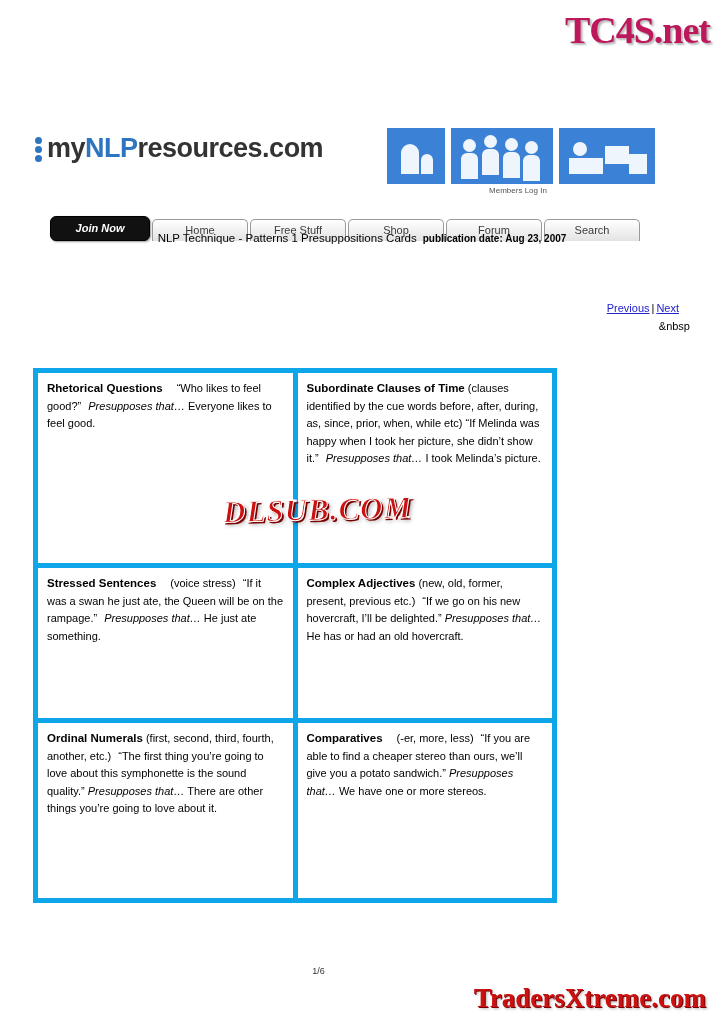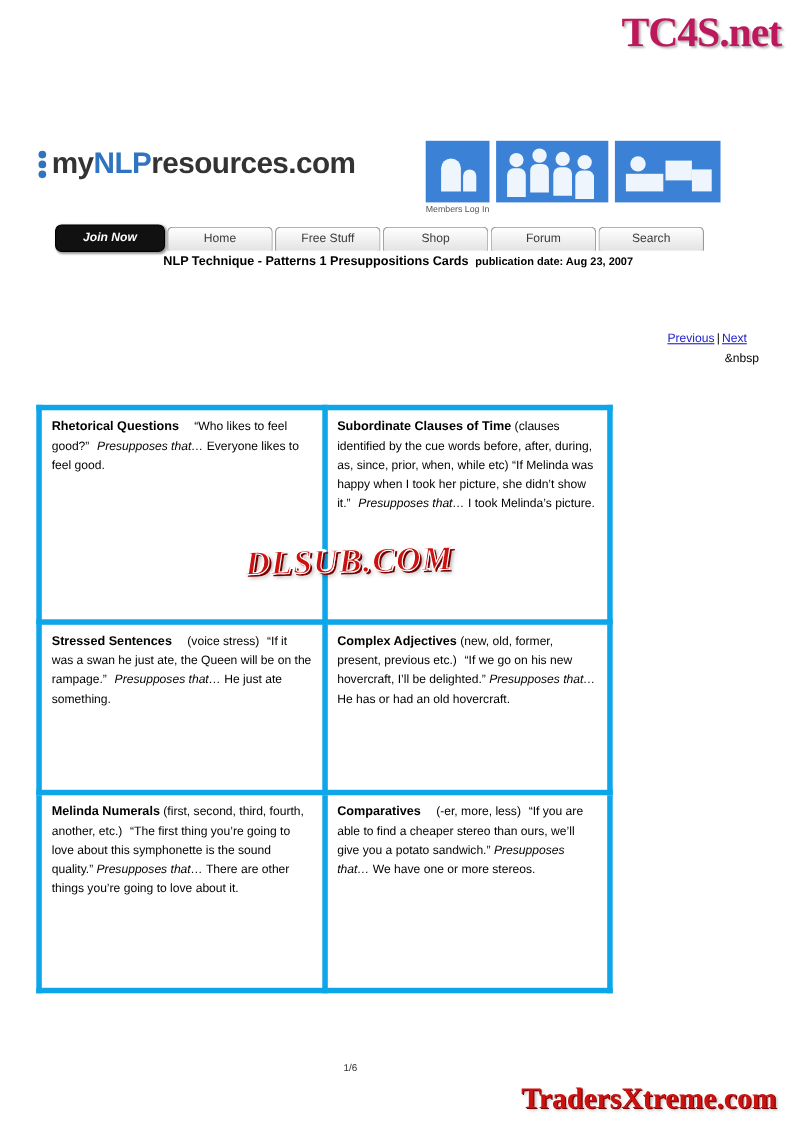--- a/index.html
+++ b/index.html
@@ -122,32 +122,32 @@
   .t3 .s-a { left: 10px; top: 30px; width: 34px; height: 16px; }
   .t3 .s-b { left: 46px; top: 18px; width: 24px; height: 18px; }
   .t3 .s-c { left: 14px; top: 14px; width: 14px; height: 14px; border-radius: 50%; }
   .t3 .s-d { left: 70px; top: 26px; width: 18px; height: 20px; }
 
   .members-login {
     position: absolute;
     left: 352px;
     top: 58px;
     width: 262px;
-    text-align: left;
+    text-align: center;
     font-size: 8px;
     color: #555555;
   }
 
   
   .nav-bar {
     position: absolute;
     left: 50px;
-    top: 204px;
+    top: 216px;
     display: flex;
-    align-items: center;
+    align-items: flex-end;
     gap: 2px;
   }
   .nav-btn {
     font-family: "Liberation Sans", sans-serif;
     font-size: 11px;
     color: #3b3b3b;
     text-align: center;
     padding: 4px 0 5px;
     width: 94px;
     background: linear-gradient(#ffffff, #e3e3e3);
@@ -170,21 +170,21 @@
   
   .doc-title-line {
     position: absolute;
     left: 0;
     top: 232px;
     width: 724px;
     text-align: center;
     font-size: 11.5px;
   }
   .doc-title-line .title {
-    font-weight: bold;
+    font-weight: normal;
     color: #000000;
   }
   .doc-title-line .pubdate {
     font-weight: bold;
     color: #000000;
     margin-left: 6px;
     font-size: 10px;
     text-align: center;
   }
 
@@ -370,21 +370,21 @@
     </td>
     <td>
       <span class="cell-title">Complex Adjectives</span>
       <span>(new, old, former, present, previous etc.)</span><span class="gap-sm"></span><span>“If we go on his new hovercraft, I’ll be delighted.”</span>
       <span class="ital">Presupposes that…</span>
       <span>He has or had an old hovercraft.</span>
     </td>
   </tr>
   <tr class="r3">
     <td>
-      <span class="cell-title">Melinda Numerals</span>
+      <span class="cell-title">Ordinal Numerals</span>
       <span>(first, second, third, fourth, another, etc.)</span><span class="gap-sm"></span><span>“The first thing you’re going to love about this symphonette is the sound quality.”</span>
       <span class="ital">Presupposes that…</span>
       <span>There are other things you’re going to love about it.</span>
     </td>
     <td>
       <span class="cell-title">Comparatives</span><span class="gap"></span><span>(-er, more, less)</span><span class="gap-sm"></span><span>“If you are able to find a cheaper stereo than ours, we’ll give you a potato sandwich.”</span>
       <span class="ital">Presupposes that…</span>
       <span>We have one or more stereos.</span>
     </td>
   </tr>

